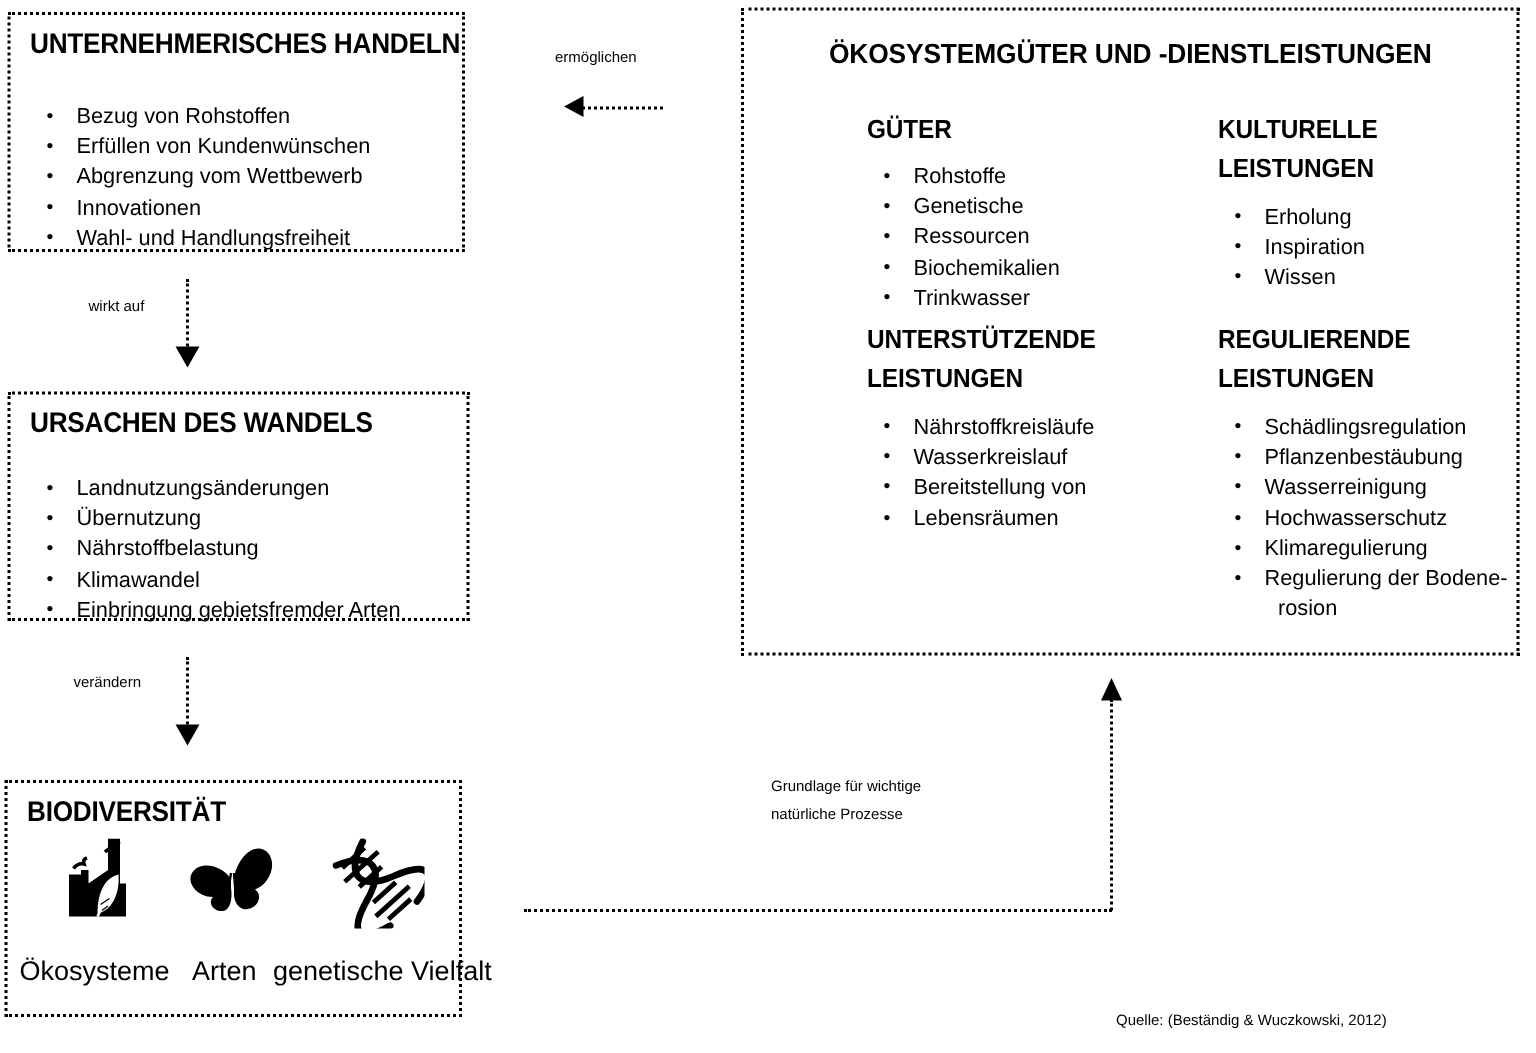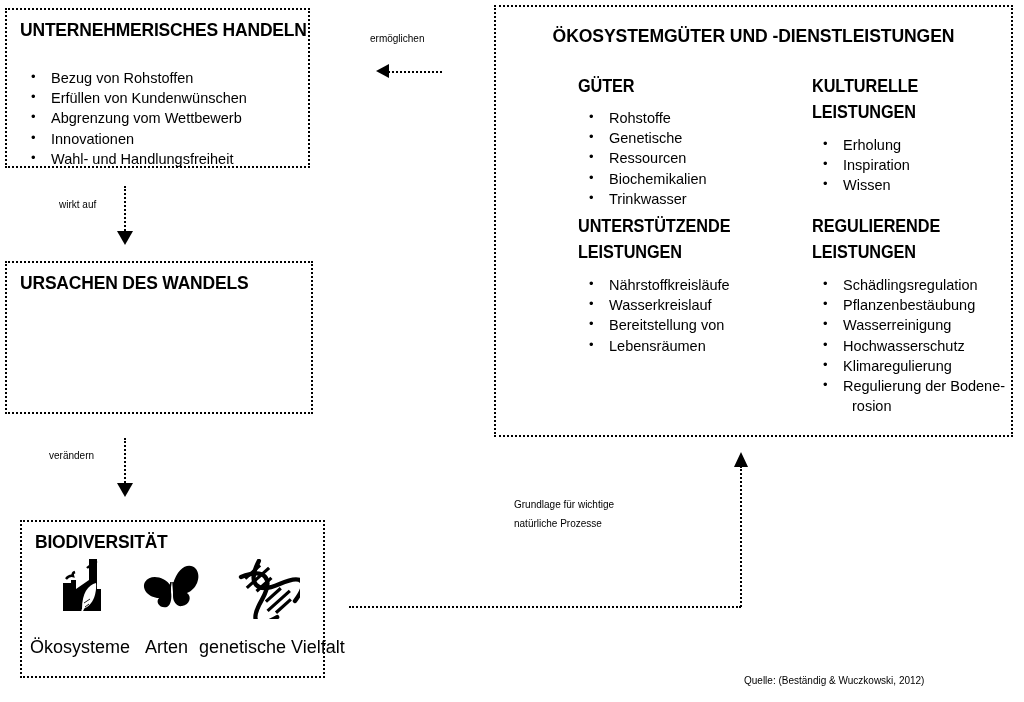--- a/index.html
+++ b/index.html
@@ -148,27 +148,34 @@
       <li>Wahl- und Handlungsfreiheit</li>
     </ul>
   </div>
 
   <div class="conn-label" style="left:59px; top:195px;">wirkt auf</div>
   <div class="vline" style="left:124px; top:186px; height:48px;"></div>
   <div class="arrow-down" style="left:117px; top:231px;"></div>
 
   <div class="dbox" style="left:5px; top:261px; width:308px; height:153px;">
     <div class="box-title" style="position:absolute; left:13px; top:9px;">URSACHEN DES WANDELS</div>
+    <ul class="blist" style="position:absolute; left:22px; top:53px;">
+      <li>Landnutzungsänderungen</li>
+      <li>Übernutzung</li>
+      <li>Nährstoffbelastung</li>
+      <li>Klimawandel</li>
+      <li>Einbringung gebietsfremder Arten</li>
+    </ul>
   </div>
 
   <div class="conn-label" style="left:49px; top:446px;">verändern</div>
   <div class="vline" style="left:124px; top:438px; height:48px;"></div>
   <div class="arrow-down" style="left:117px; top:483px;"></div>
 
-  <div class="dbox" style="left:20px; top:520px; width:305px; height:158px;">
+  <div class="dbox" style="left:3px; top:520px; width:305px; height:158px;">
     <div class="box-title" style="position:absolute; left:13px; top:9px;">BIODIVERSITÄT</div>
 
     <div style="position:absolute; left:32px; top:37px; width:56px; height:58px;">
       <svg class="icon-svg" width="56" height="58" viewBox="0 0 56 58" aria-hidden="true">
 
         <path d="M12 20 q3 -4 7 -3 q-1 -3 2 -4" fill="none" stroke="#000" stroke-width="2.4"></path>
         <path d="M33 9 q4 -4 8 -3 q-1 -3 2 -4" fill="none" stroke="#000" stroke-width="2.4"></path>
 
         <path d="M9 24 h8 v-3 h5 v3 h0 v6 l13 -9 v-21 h8 v42 h-34 z" fill="#000"></path>
         <rect x="9" y="30" width="38" height="22" fill="#000"></rect>
@@ -204,21 +211,21 @@
     <div class="caption" style="left:177px; top:115px;">genetische Vielfalt</div>
   </div>
 
   <div class="conn-label" style="left:370px; top:29px;">ermöglichen</div>
   <div class="hline" style="left:388px; top:71px; width:54px;"></div>
   <div class="arrow-left" style="left:376px; top:64px;"></div>
 
   <div class="hline" style="left:349px; top:606px; width:392px;"></div>
   <div class="vline" style="left:740px; top:466px; height:141px;"></div>
   <div class="arrow-up" style="left:734px; top:452px;"></div>
-  <div class="conn-label multiline" style="left:514px; top:495px; width:210px;">
+  <div class="conn-label multiline" style="left:514px; top:515px; width:210px;">
     <div>Grundlage für wichtige</div>
     <div>natürliche Prozesse</div>
   </div>
 
   <div class="dbox" style="left:494px; top:5px; width:519px; height:432px;">
 
     <div class="panel-title" style="position:absolute; left:0; right:0; top:18px;">ÖKOSYSTEMGÜTER UND -DIENSTLEISTUNGEN</div>
 
     <div style="position:absolute; left:82px; top:66px; width:210px;">
       <div class="col-title">GÜTER</div>

